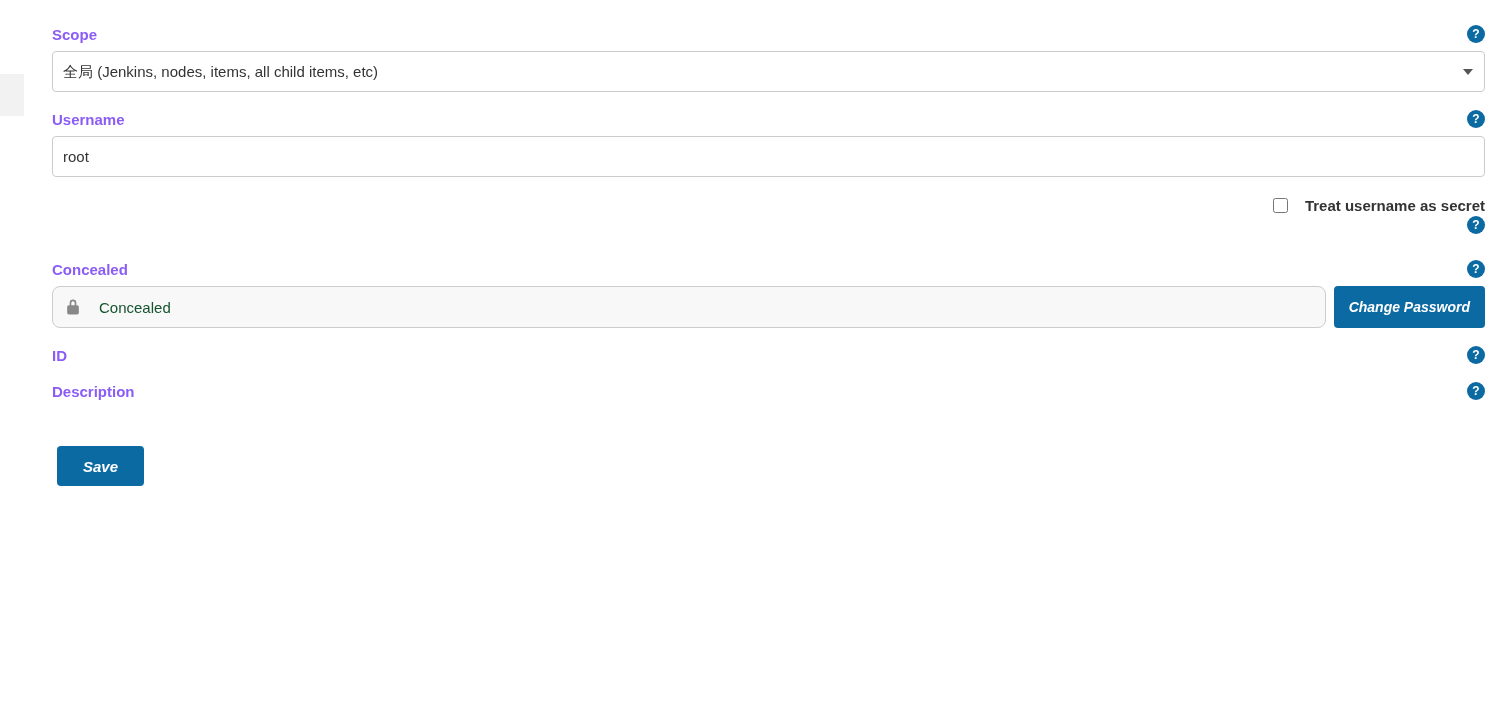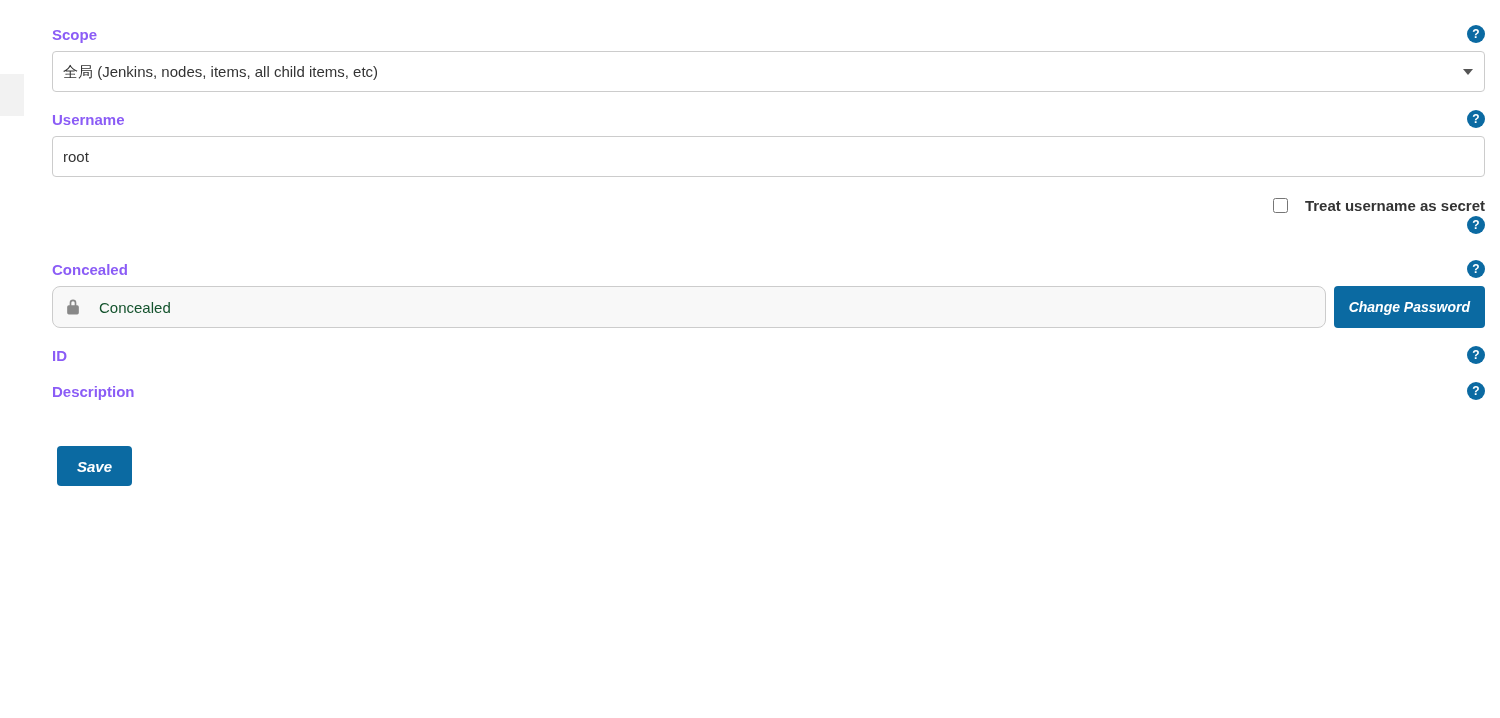--- a/index.html
+++ b/index.html
@@ -18,21 +18,21 @@
   .checkbox-row { display: flex; align-items: flex-end; justify-content: space-between; margin-top: 0; margin-bottom: 26px; flex-direction: column; }
   .checkbox-left { display: flex; align-items: center; gap: 14px; padding-left: 6px; }
   .checkbox-left input[type="checkbox"] { width: 15px; height: 15px; border: 1.5px solid #555; border-radius: 3px; cursor: pointer; }
   .checkbox-left label { font-weight: 600; font-size: 15px; color: #333; cursor: pointer; }
   .password-row { display: flex; align-items: stretch; gap: 8px; }
   .concealed-box { flex: 1; display: flex; align-items: center; gap: 16px; border: 1px solid #ccc; border-radius: 8px; background: #f8f8f8; height: 42px; padding: 0 10px; color: #14532d; }
   .lock-icon-box { display: flex; align-items: center; justify-content: center; }
   .lock-svg { width: 20px; height: 22px; display: block; }
   .btn { border: 1px solid transparent; border-radius: 4px; font-weight: 600; cursor: pointer; font-size: 14px; display: inline-flex; align-items: center; justify-content: center; padding: 0 14px; height: 42px; white-space: nowrap; font-style: italic; }
   .btn-primary { background: #0b6aa2; color: #fff; }
-  .save-button { height: 40px; padding: 0 19px; font-size: 15px; margin-top: 28px; margin-left: 5px; }
+  .save-button { height: 40px; padding: 0 25px; font-size: 15px; margin-top: 28px; margin-left: 5px; }
 </style>
 </head>
 <body>
 
 <div class="sidebar-stub"></div>
 
 <div class="content">
 
   
   <div class="form-group">

